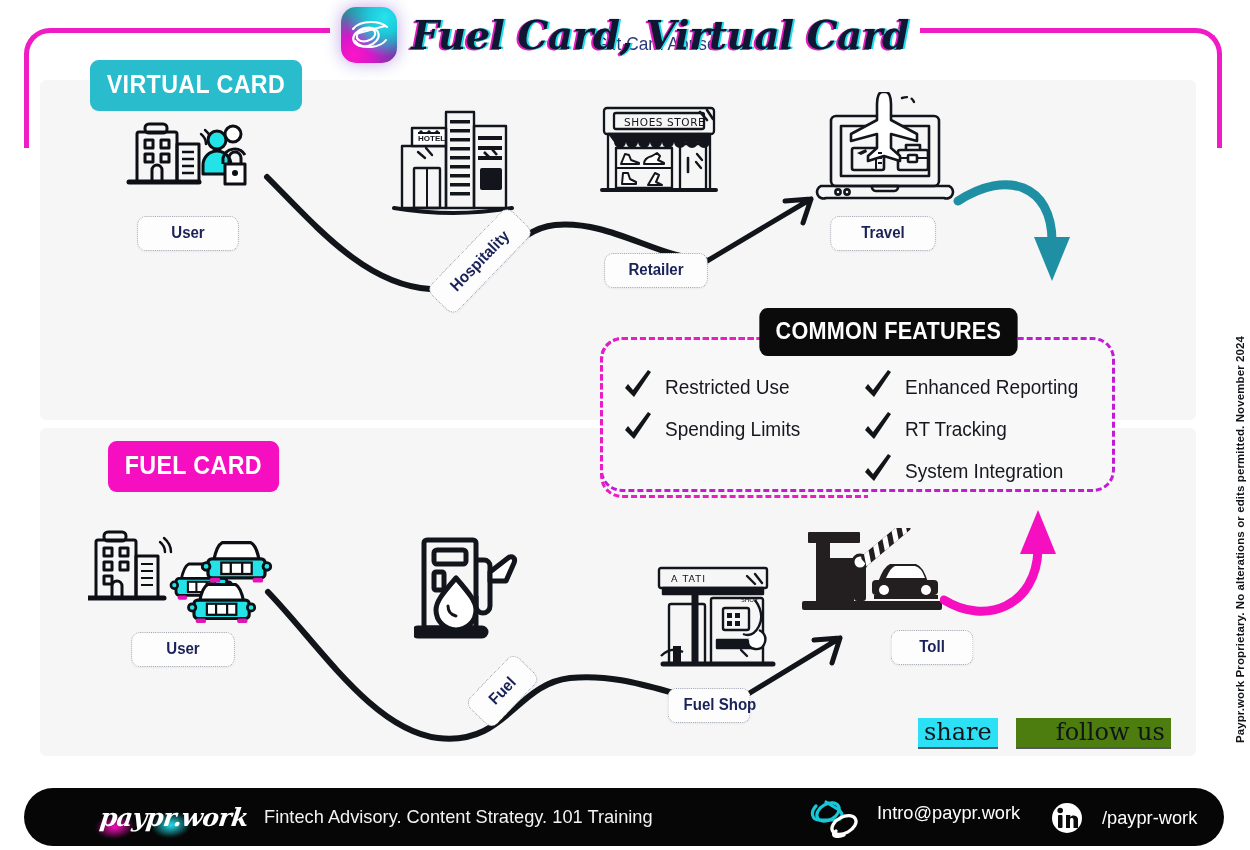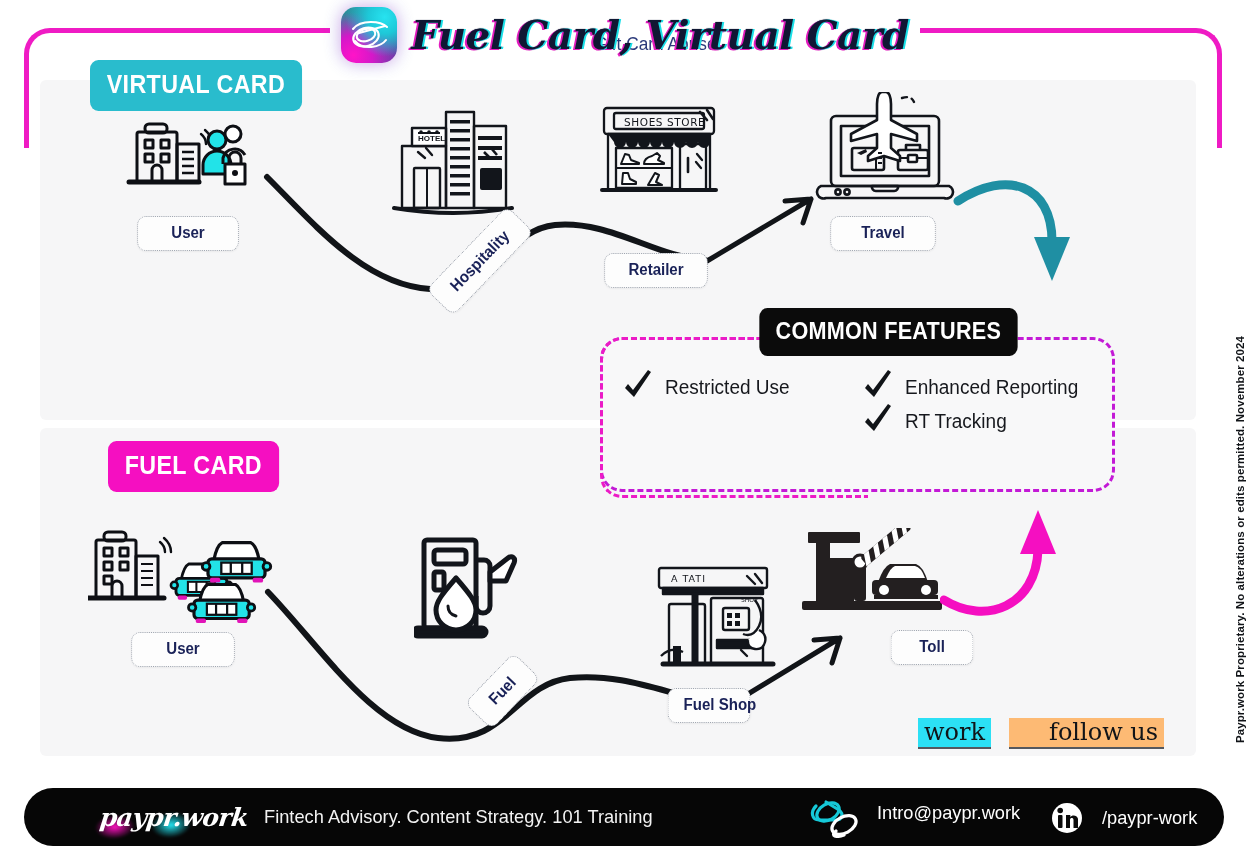--- a/index.html
+++ b/index.html
@@ -98,37 +98,37 @@
     position: absolute; left: 745px; top: 308px; z-index: 8;
     background: #0b0b0b; color: #ffffff;
     font-weight: bold; font-size: 24px; letter-spacing: .3px;
     padding: 9px 18px 11px; border-radius: 9px;
     transform: scaleX(.9); white-space: nowrap;
   }
   .feat-cols {
     position: absolute; left: 0; top: 30px; width: 100%;
     display: flex; padding: 0 18px;
   }
-  .feat-col { flex: 1; display: flex; flex-direction: column; }
+  .feat-col { flex: 1; display: flex; flex-direction: column; gap: 8px; }
   .feat-col:first-child { margin-right: 6px; }
   .feat-item { display: flex; align-items: center; gap: 10px; }
   .feat-item .tick { flex: 0 0 auto; width: 34px; height: 34px; }
   .feat-item span {
     font-size: 20px; color: #16181d; white-space: nowrap;
     transform: scaleX(.95); transform-origin: left center;
   }
 
   
   #social-row { position: absolute; left: 918px; top: 718px; display: flex; gap: 18px; z-index: 6; }
   .hl {
     font-family: "DejaVu Serif", serif; font-size: 24px; color: #111418;
     padding: 1px 6px 0; border-bottom: 2px solid #55585e; line-height: 1.15;
   }
   #share-tag  { background: #2ce0f5; }
-  #follow-tag { background: #fdba74; padding-left: 40px; }
+  #follow-tag { background: #4d7c0f; padding-left: 40px; }
 
   
   #legal {
     position: absolute; right: 4px; top: 336px;
     writing-mode: vertical-rl; transform: rotate(180deg);
     font-size: 11.5px; font-weight: bold; color: #111418;
     letter-spacing: .1px; white-space: nowrap;
   }
 
   
@@ -471,41 +471,53 @@
 
   <div id="features-card">
     <div class="feat-cols">
       <div class="feat-col">
         <div class="feat-item">
           <svg class="tick" viewBox="0 0 34 34">
             <path d="M4 18 L13 27 L30 2 L27 0 L12 20 L7 14 Z" fill="#111418"></path>
           </svg>
           <span>Restricted Use</span>
         </div>
+        <div class="feat-item">
+          <svg class="tick" viewBox="0 0 34 34">
+            <path d="M4 18 L13 27 L30 2 L27 0 L12 20 L7 14 Z" fill="#111418"></path>
+          </svg>
+          <span>Spending Limits</span>
+        </div>
       </div>
       <div class="feat-col">
         <div class="feat-item">
           <svg class="tick" viewBox="0 0 34 34">
             <path d="M4 18 L13 27 L30 2 L27 0 L12 20 L7 14 Z" fill="#111418"></path>
           </svg>
           <span>Enhanced Reporting</span>
         </div>
         <div class="feat-item">
           <svg class="tick" viewBox="0 0 34 34">
             <path d="M4 18 L13 27 L30 2 L27 0 L12 20 L7 14 Z" fill="#111418"></path>
           </svg>
           <span>RT Tracking</span>
         </div>
+        <div class="feat-item">
+          <svg class="tick" viewBox="0 0 34 34">
+            <path d="M4 18 L13 27 L30 2 L27 0 L12 20 L7 14 Z" fill="#111418"></path>
+          </svg>
+          <span>System Integration</span>
+        </div>
       </div>
     </div>
   </div>
   <div id="features-title">COMMON FEATURES</div>
 
   <div id="social-row">
-    <div class="hl" id="share-tag">work</div>
+    <div class="hl" id="share-tag">share</div>
     <div class="hl" id="follow-tag">follow us</div>
   </div>
 
   <div id="legal">Paypr.work Proprietary. No alterations or edits permitted. November 2024</div>
 
   <div id="footer">
     <div id="footer-logo">paypr.work</div>
     <div id="footer-tag">Fintech Advisory. Content Strategy. 101 Training</div>
 
     <svg id="clip-icon" viewBox="0 0 62 40">

